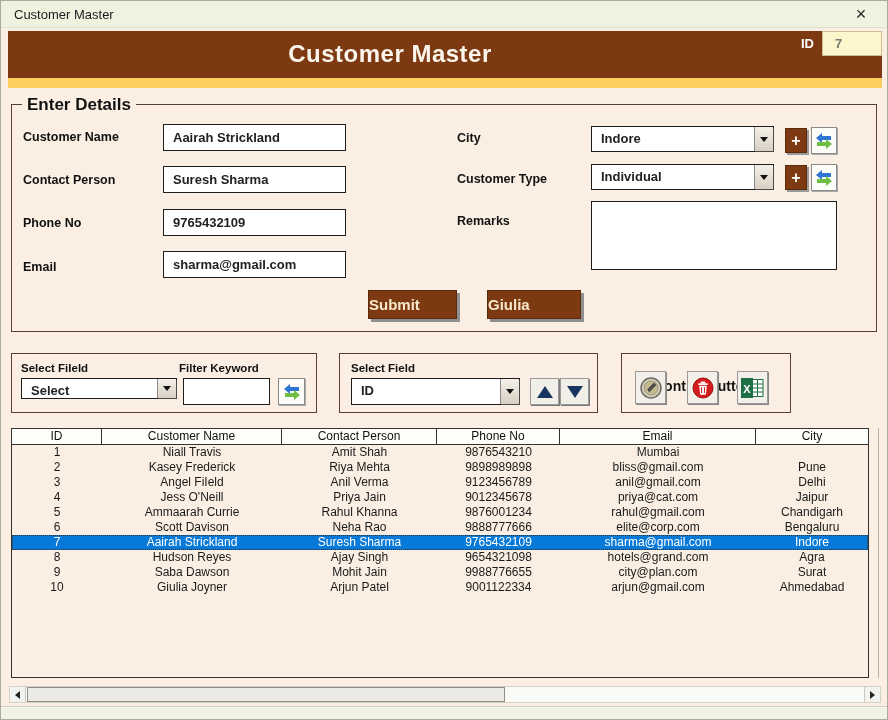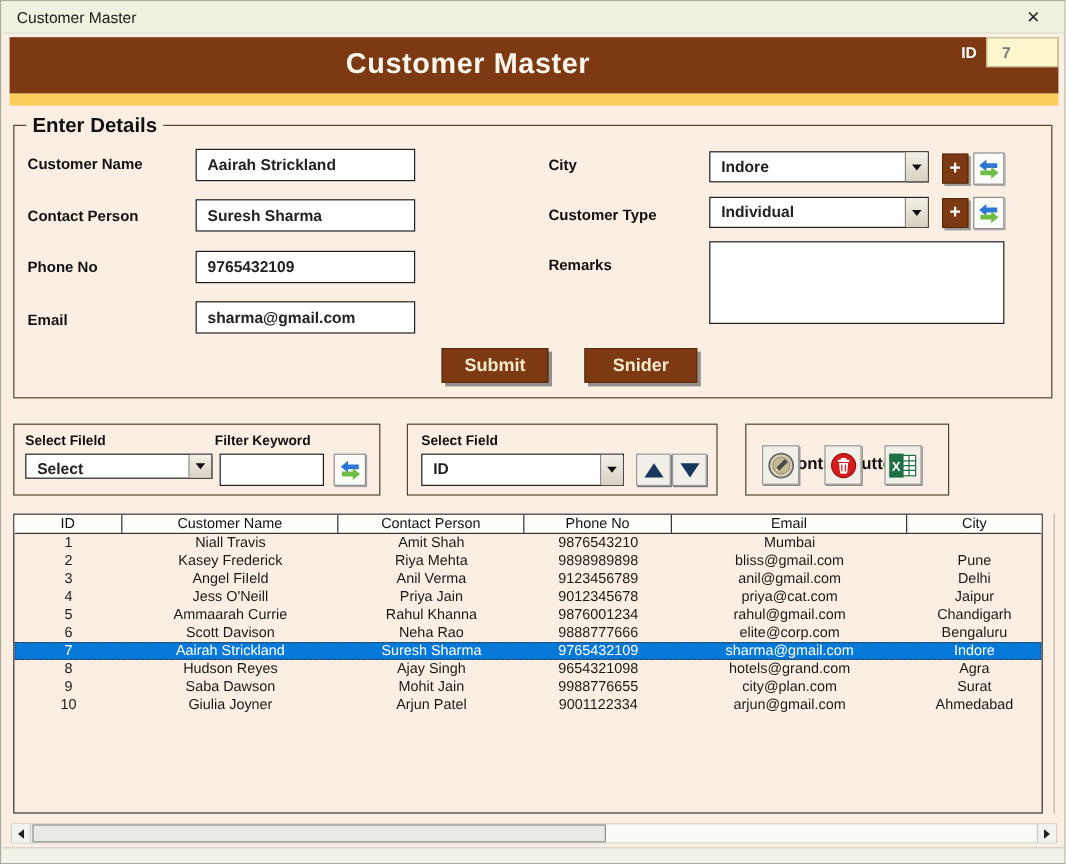--- a/index.html
+++ b/index.html
@@ -53,21 +53,21 @@
               border:1px solid #5a2a0c; box-shadow:2px 2px 0 #9a9a9a; font-size:16px;
               font-weight:bold; text-align:center; line-height:23px; }
   .icon-btn { position:absolute; background:#FCFCF8; border:1px solid #8a8a8a;
               box-shadow:1px 1px 0 #aaa; display:flex; align-items:center; justify-content:center; }
 
   .remarks-box { position:absolute; left:590px; top:200px; width:246px; height:69px;
                  background:#fff; border:1px solid #1e1e1e; }
 
   .brown-btn { position:absolute; height:29px; background:#7D3A12; color:#F6E9CB;
                font-size:15px; font-weight:bold; border:1px solid #5a2a0c;
-               box-shadow:3px 3px 0 #909090; text-align:center; line-height:27px; }
+               box-shadow:3px 3px 0 #909090; text-align:left; line-height:27px; }
 
   .filter-frame { left:10px; top:352px; width:306px; height:60px; }
   .sort-frame   { left:338px; top:352px; width:259px; height:60px; }
   .ctrl-frame   { left:620px; top:352px; width:170px; height:60px; }
   .sub-caption  { font-size:14px;margin-top:33px; }
   .sub-label { position:absolute; font-size:11.5px; font-weight:bold; color:#111; }
 
   .tri-btn { position:absolute; width:29px; height:27px; background:#F1EFE8; border:1px solid #9a9a9a;
              box-shadow:1px 1px 0 #777; display:flex; align-items:center; justify-content:center; }
   .tri-up { width:0; height:0; border-left:8px solid transparent; border-right:8px solid transparent;
@@ -168,21 +168,21 @@
     <svg width="20" height="20" viewBox="0 0 20 20">
       <polygon points="2,7 8,2 8,5 17,5 17,9 8,9 8,12" fill="#2E75D4"></polygon>
       <polygon points="18,13 12,18 12,15 3,15 3,11 12,11 12,8" fill="#6FBE44"></polygon>
     </svg>
   </div>
 
   <span class="fld-label" style="left:456px;top:213px;">Remarks</span>
   <div class="remarks-box"></div>
 
   <div class="brown-btn" style="left:367px;top:289px;width:89px;">Submit</div>
-  <div class="brown-btn" style="left:486px;top:289px;width:94px;">Snider</div>
+  <div class="brown-btn" style="left:486px;top:289px;width:94px;">Giulia</div>
 
   <div class="frame filter-frame"></div>
   <span class="frame-caption sub-caption" style="left:26px;top:344px;">Filter By:</span>
   <span class="sub-label" style="left:20px;top:361px;">Select FiIeld</span>
   <span class="sub-label" style="left:178px;top:361px;">Filter Keyword</span>
   <div class="combo" style="left:20px;top:377px;width:156px;height:21px;">
     <span class="combo-text">Select</span>
     <span class="combo-btn">
         <span class="arrow-down"></span>
       </span>

